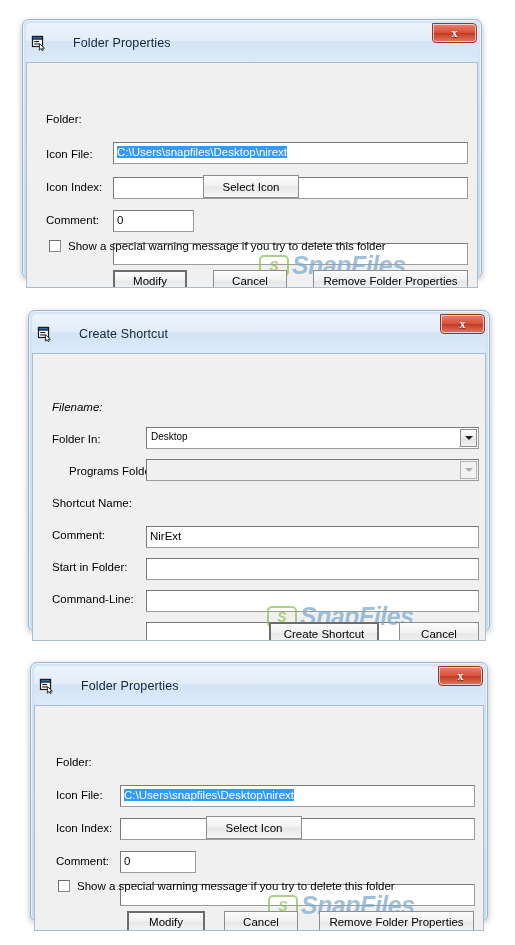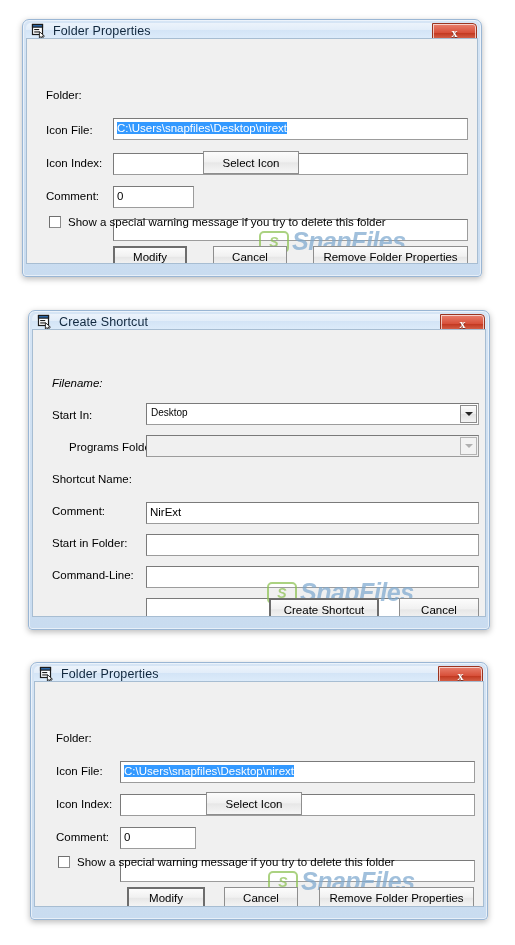--- a/index.html
+++ b/index.html
@@ -20,28 +20,29 @@
     position: absolute;
     background: linear-gradient(to bottom, #d6e5f5 0%, #cfe0f2 40%, #c9dcf0 100%);
     border: 1px solid #9ab6d4;
     border-radius: 7px 7px 4px 4px;
     box-shadow: 0 2px 6px rgba(0,0,0,0.28), 0 0 0 1px rgba(255,255,255,0.55) inset;
     box-sizing: border-box;
     padding: 3px;
   }
   .titlebar {
     position: relative;
-    height: 15px;
+    height: 39px;
     border-radius: 5px 5px 0 0;
     background: linear-gradient(to bottom,
         #ecf3fb 0%, #e2edf9 45%, #d3e4f6 48%, #dcebfa 100%);
     display: flex;
     align-items: center;
     padding-left: 5px;
     overflow: hidden;
+    gap: 20px;
   }
   .title-text {
     font-size: 12.5px;
     color: #11283e;
     margin-left: 6px;
     letter-spacing: 0.1px;
     white-space: nowrap;
   }
   .app-icon {
     width: 16px;
@@ -305,21 +306,21 @@
     <span class="title-text">Create Shortcut</span>
     <div class="close-btn">
       <span>x</span>
     </div>
   </div>
 
   <div class="client">
 
     <span class="lbl" style="left:19px; top:46px;font-style:italic;">Filename:</span>
 
-    <span class="lbl" style="left:19px; top:78px;">Start In:</span>
+    <span class="lbl" style="left:19px; top:78px;">Folder In:</span>
     <div class="combo" style="left:113px; top:73px; width:333px; height:22px;">
       <span>Desktop</span>
       <span class="combo-arrow">
         <span class="arrow-glyph"></span>
       </span>
     </div>
 
     <span class="lbl" style="left:36px; top:110px;text-align:center;">Programs Folder:</span>
     <div class="combo disabled" style="left:113px; top:105px; width:333px; height:22px;">
       <span></span>

